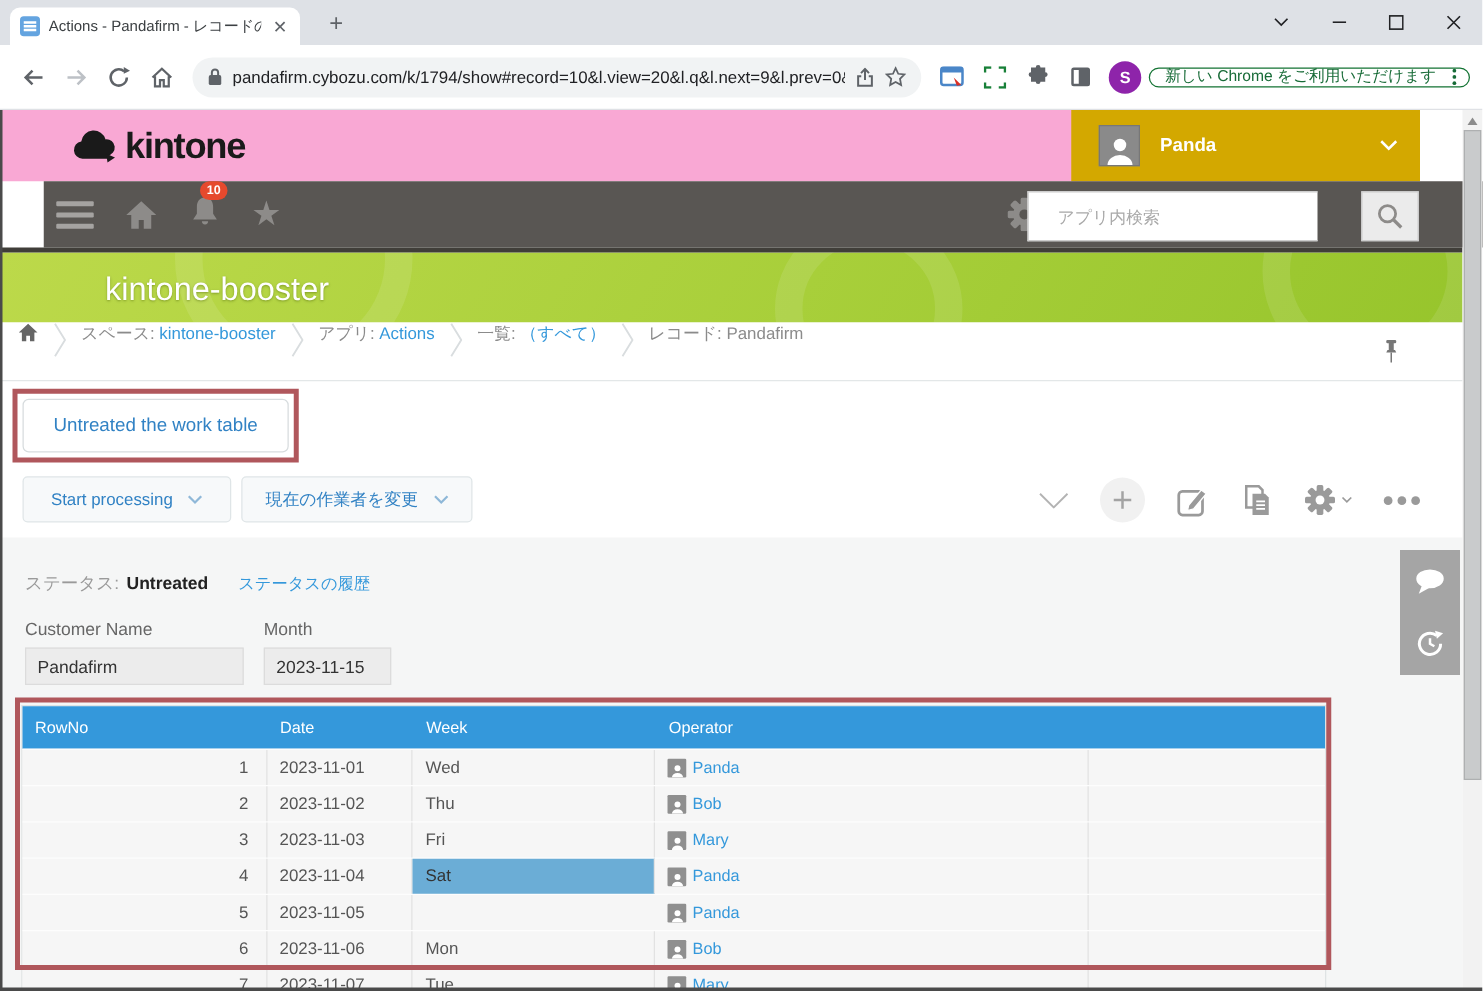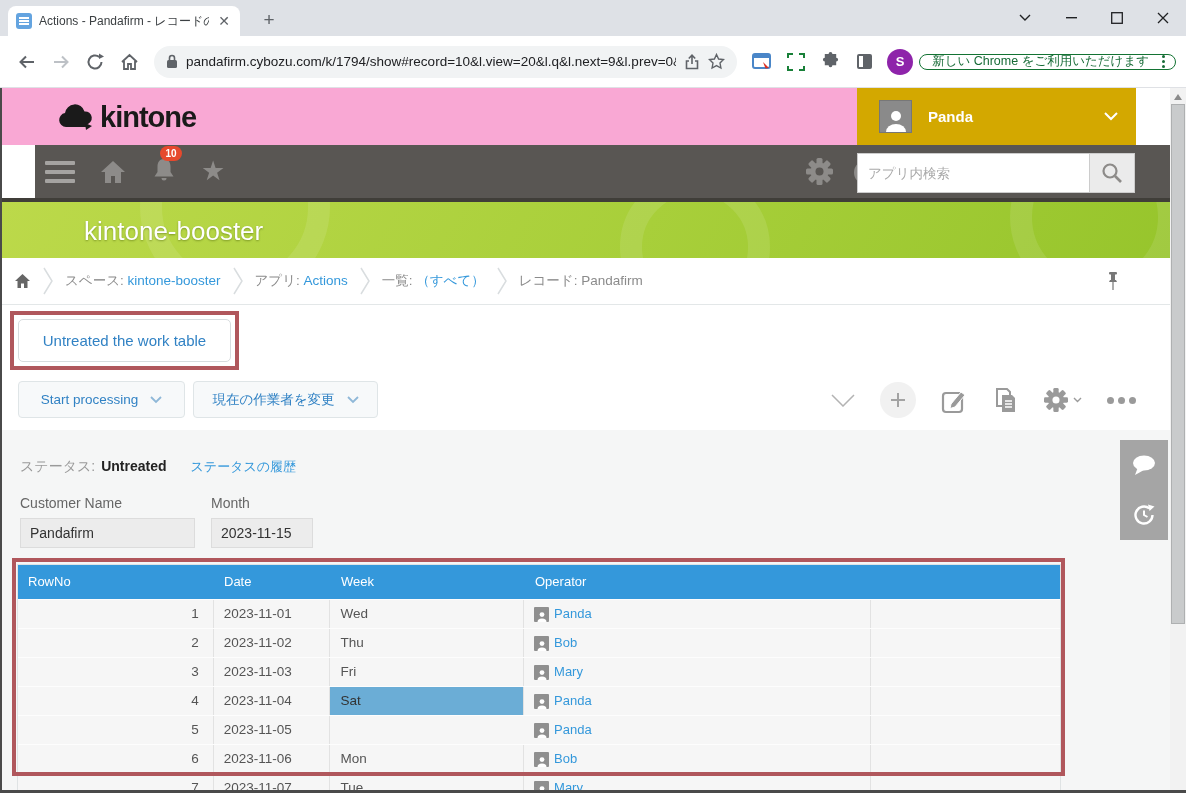--- a/index.html
+++ b/index.html
@@ -47,35 +47,35 @@
   .knav-left { position:absolute; left:10px; top:0; height:53px; display:flex; align-items:center; gap:24px; }
   .burger { display:flex; flex-direction:column; gap:5px; width:30px; }
   .burger i { height:4px; background:#a5a3a1; border-radius:1px; }
   .bell-wrap { position:relative; }
   .badge { position:absolute; left:9px; top:-10px; min-width:22px; height:15px; background:#e6492d; border-radius:8px;
            color:#fff; font-size:10px; font-weight:bold; text-align:center; line-height:15px; padding:0 4px; }
   .nav-star { color:#8d8b89; font-size:27px; line-height:27px; }
   .gear-btn { position:absolute; left:771px; top:13px; }
   .help-btn { position:absolute; left:819px; top:15px; width:25px; height:25px; border-radius:50%; background:#8d8b89;
               color:#595653; font-weight:bold; font-size:15px; text-align:center; line-height:25px; }
-  .app-search { position:absolute; left:857px; top:153px; width:232px; height:40px; border:1px solid #ccc; border-right:none;
-                background:#fff; font-size:13.5px; color:#333; padding:0 10px; font-family:inherit; }
+  .app-search { position:absolute; left:822px; top:153px; width:232px; height:40px; border:1px solid #ccc; border-right:none;
+                background:#fff; font-size:13.5px; color:#333; padding:0 23px; font-family:inherit; }
   .app-search::placeholder { color:#a9a9a9; }
   .search-btn { position:absolute; left:1089px; top:153px; width:46px; height:40px; background:#ebebeb;
                 border:1px solid #ccc; display:flex; align-items:center; justify-content:center; }
 
   
   .banner { position:absolute; left:0; top:198px; width:1170px; height:60px; overflow:hidden;
             background:linear-gradient(120deg,#bcd94a 0%, #a8cf3a 55%, #97c52c 100%); border-top:4px solid #403e39; }
   .banner .circ { position:absolute; border:22px solid rgba(255,255,255,0.10); border-radius:50%; }
   .banner-title { position:absolute; left:84px; top:14px; color:#fff; font-size:26px; text-shadow:0 1px 2px rgba(60,80,0,.45); }
 
   
   .crumbs { position:absolute; left:0; top:258px; width:1170px; height:47px; background:#fff;
-            border-bottom:1px solid #e3e7e8; display:flex; align-items:center; padding-left:14px; font-size:13.5px; }
+            border-bottom:1px solid #e3e7e8; display:flex; padding-left:14px; font-size:13.5px; }
   .crumb-sep { margin:0 12px; flex:none; }
   .crumb .pre { color:#8b8b8b; }
   .crumb a { color:#3498db; text-decoration:none; }
   .crumb .cur { color:#8b8b8b; }
   .pin-btn { position:absolute; right:51px; top:13px; }
 
   
   .annot { position:absolute; border:4px solid #b0575c; z-index:5; pointer-events:none; }
   .annot-init { left:10px; top:311px; width:229px; height:59px; }
   .annot-table { left:12px; top:558px; width:1053px; height:218px; }

